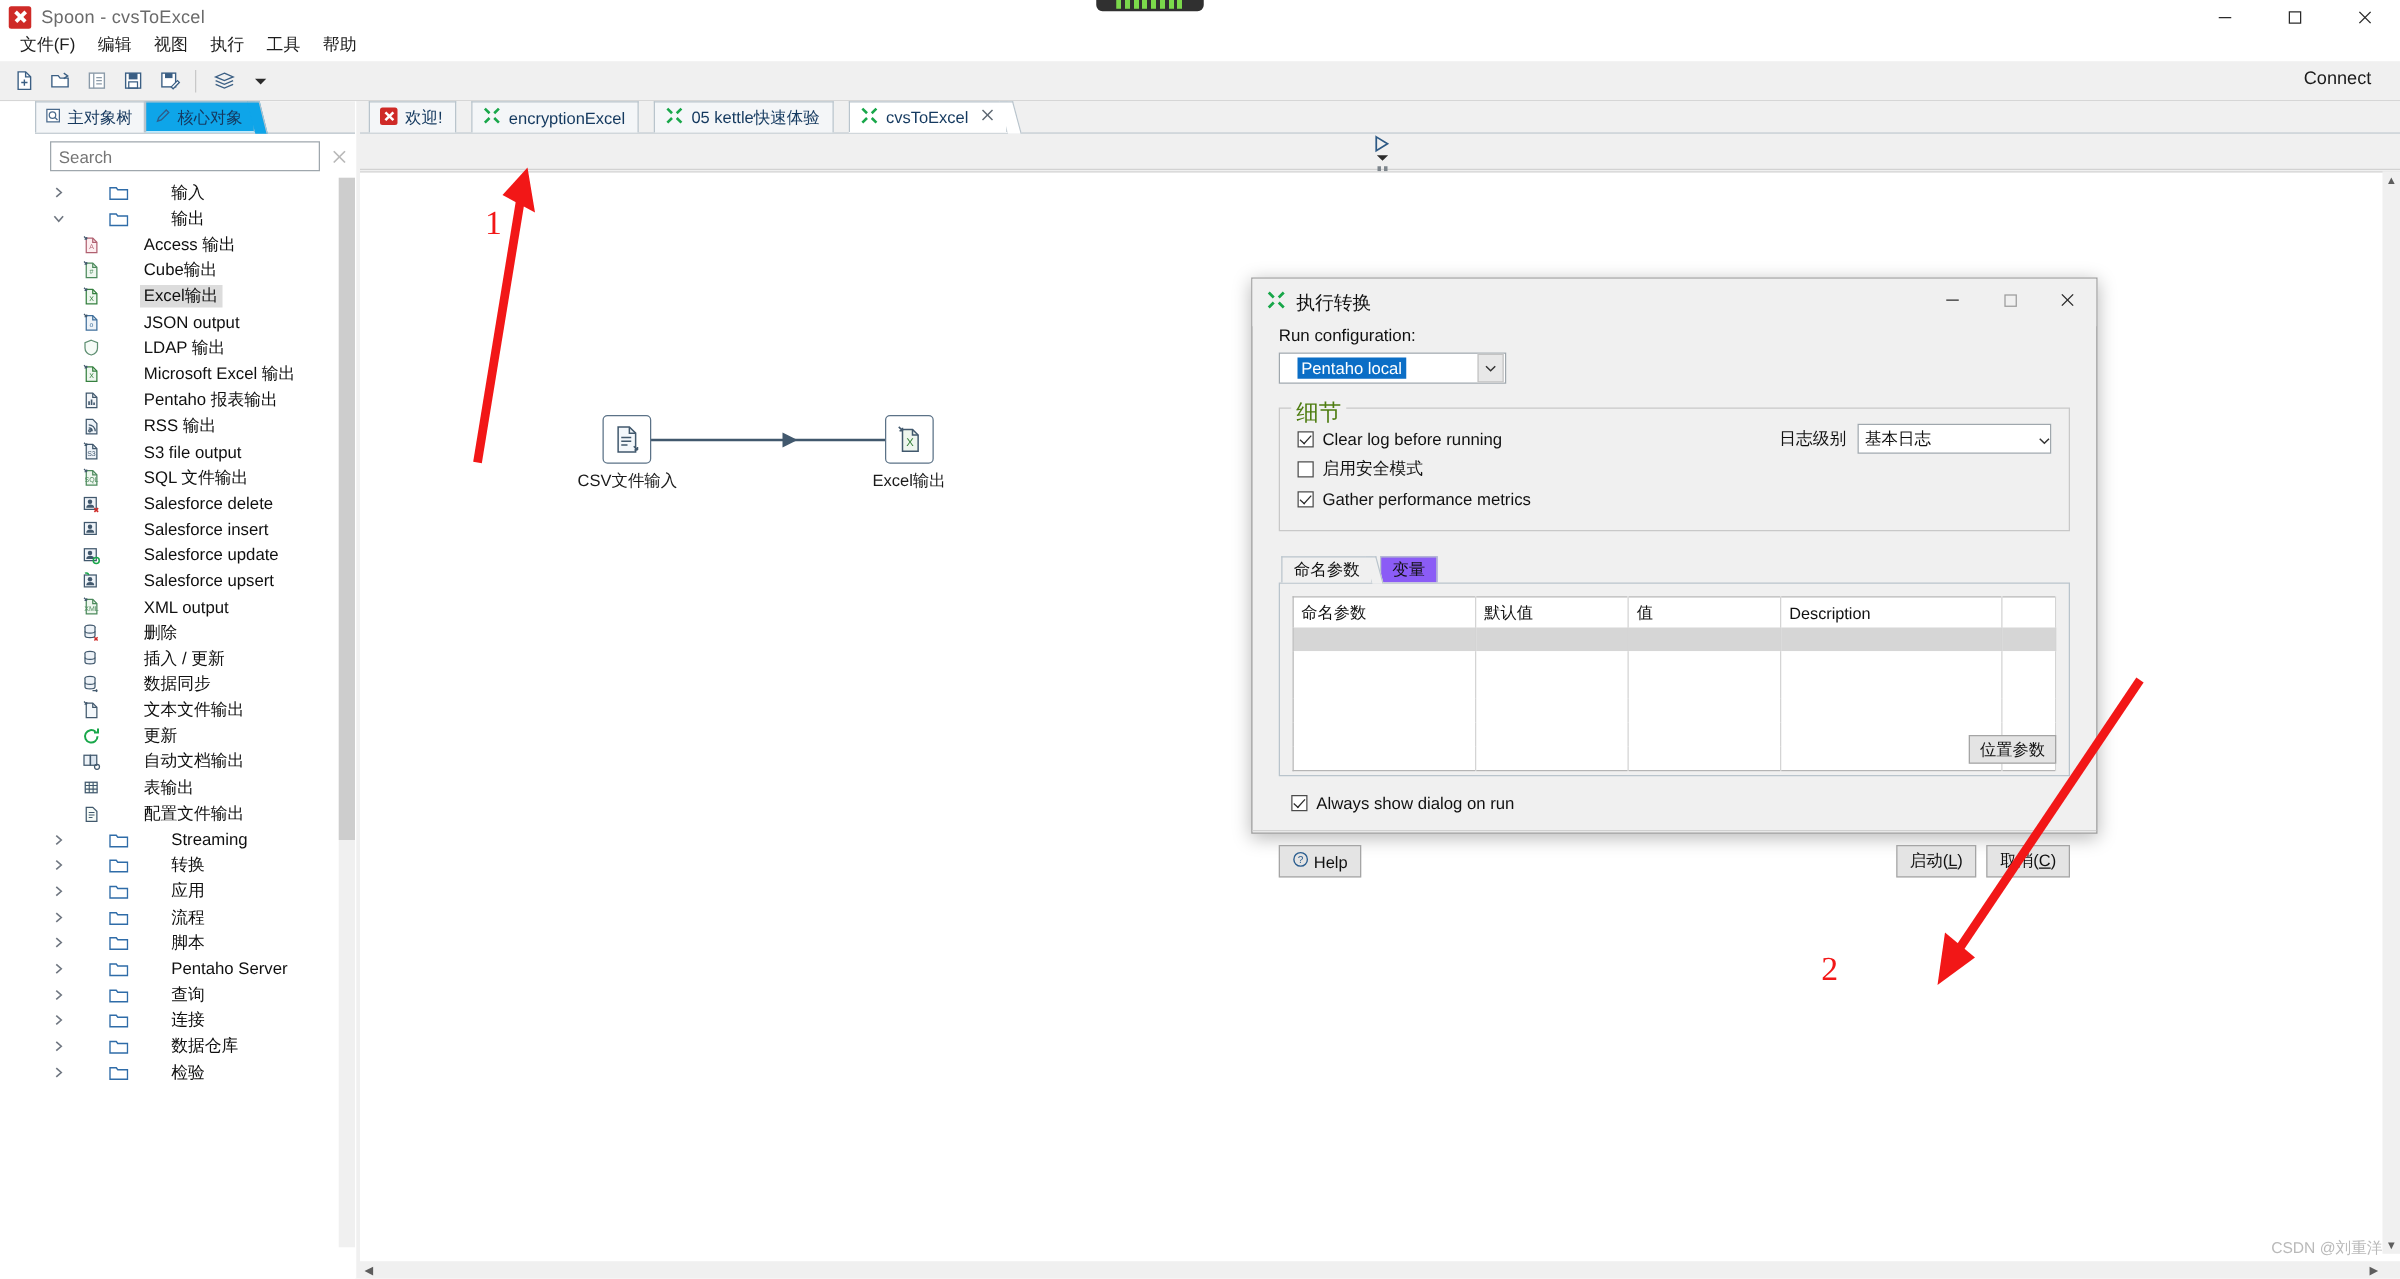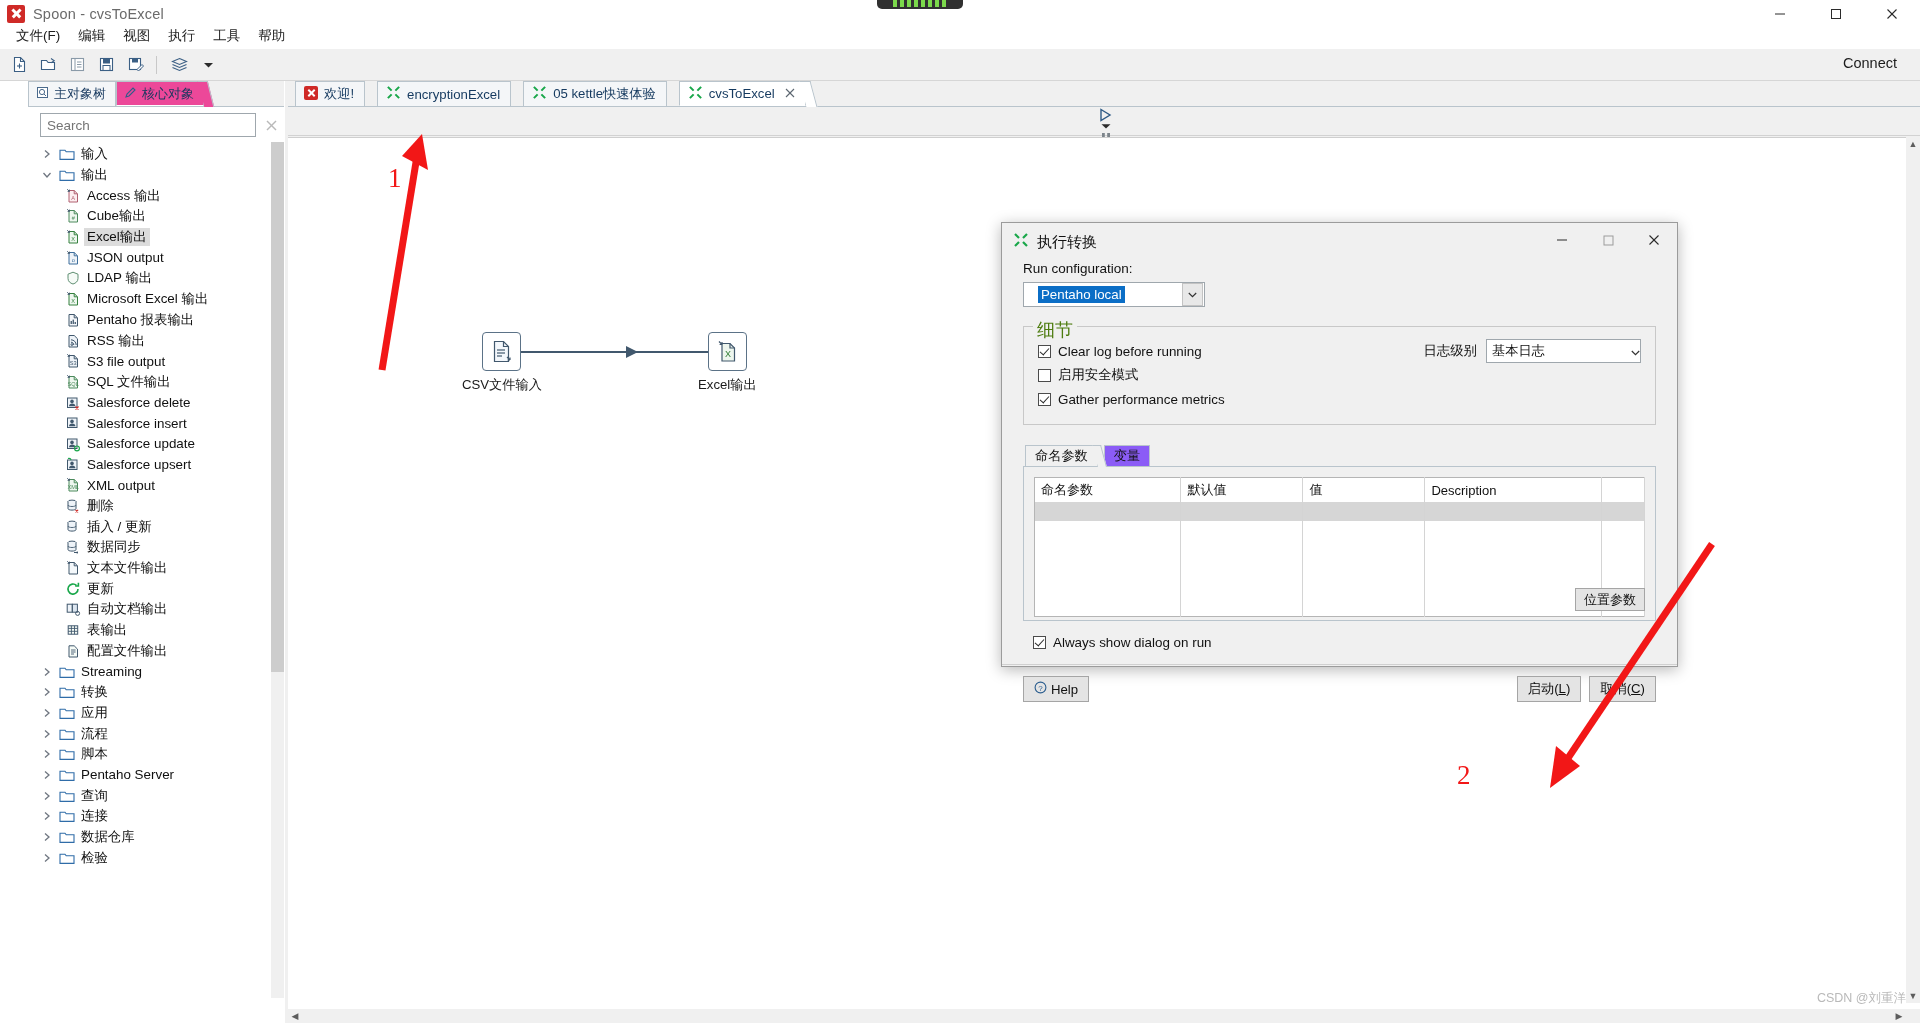--- a/index.html
+++ b/index.html
@@ -117,21 +117,21 @@
     height: 25px; display: flex; align-items: center; gap: 5px;
     padding: 0 9px 0 7px;
     font-size: 13px; color: #16385e;
     background: #f4f6f8;
     border: 1px solid #b9c4cc;
     border-bottom: none;
     cursor: default;
     position: relative;
   }
   .lp-tab.active {
-    background: #ec4899;
+    background: #0ea5e9;
     border-bottom: 1px solid #ffffff;
     z-index: 2;
   }
   .lp-tab .tabskew {
     position: absolute; right: -8px; top: -1px;
     width: 10px; height: 26px;
     border-right: 1px solid #b9c4cc;
     transform: skewX(14deg);
     background: inherit;
     border-top: 1px solid #b9c4cc;
@@ -162,20 +162,21 @@
     height: 856px;
     overflow: hidden;
     padding-top: 2px;
   }
   .tnode {
     display: flex; align-items: center;
     height: 20.7px;
     font-size: 13.4px; color: #101010;
     white-space: nowrap;
     cursor: default;
+    gap: 28px;
   }
   .tnode .chev {
     width: 18px; display: flex; align-items: center; justify-content: center;
     color: #6f7680; font-size: 10px;
   }
   .tnode .ico { width: 22px; display: flex; align-items: center; justify-content: center; }
   .tnode.child { padding-left: 34px; }
   .tnode.folder { padding-left: 10px; }
   .tnode .lbl { padding: 0 3px; }
   .tnode.selected .lbl { background: #dcdcdc; }

